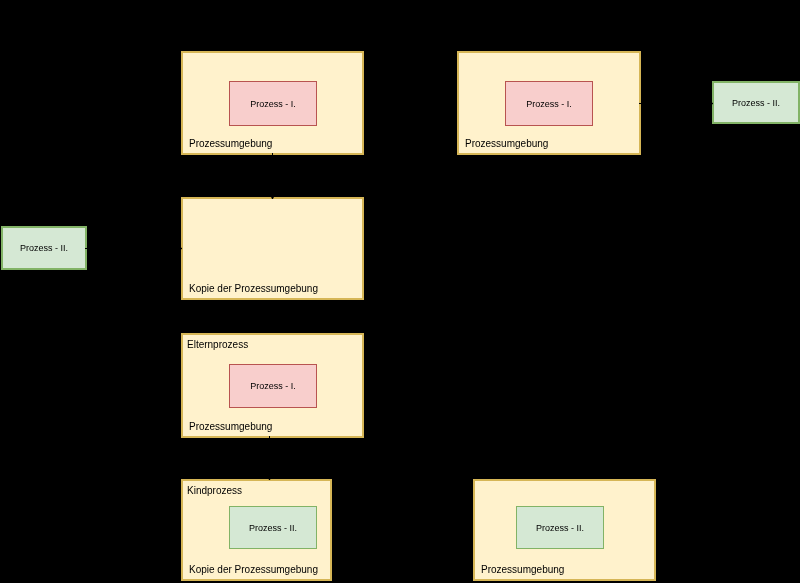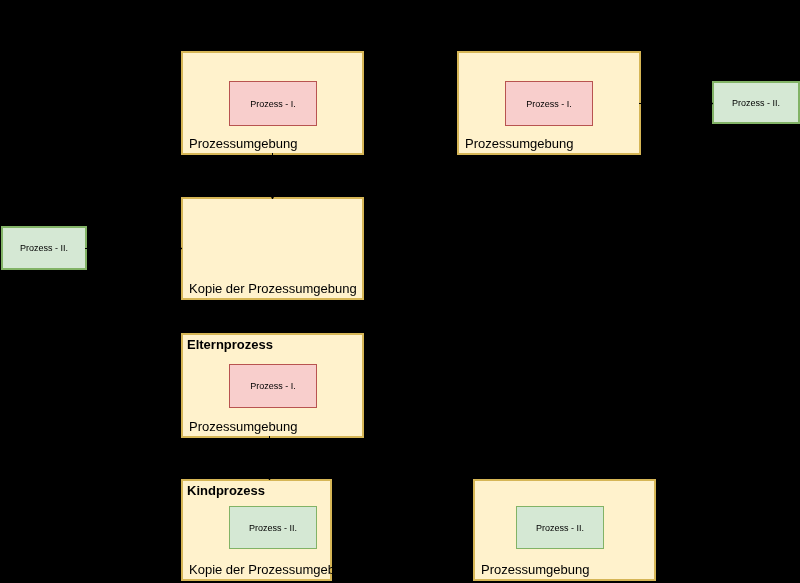--- a/index.html
+++ b/index.html
@@ -39,35 +39,34 @@
     justify-content: center;
   }
   .proc-green-standalone {
     background: #D5E8D4;
     border: 2px solid #82B366;
     display: flex;
     align-items: center;
     justify-content: center;
   }
   .lbl {
-    font-size: 13px;
+    font-size: 10px;
     line-height: 11px;
     color: #000000;
     white-space: nowrap;
   }
   .lbl-bottom {
     position: absolute;
     left: 6px;
     bottom: 4px;
   }
   .lbl-top {
     position: absolute;
     left: 4px;
     top: 4px;
-    font-weight: bold;
   }
   .proc-lbl {
     font-size: 9px;
     color: #000000;
     white-space: nowrap;
   }
   #edges {
     position: absolute;
     left: 0;
     top: 0;

